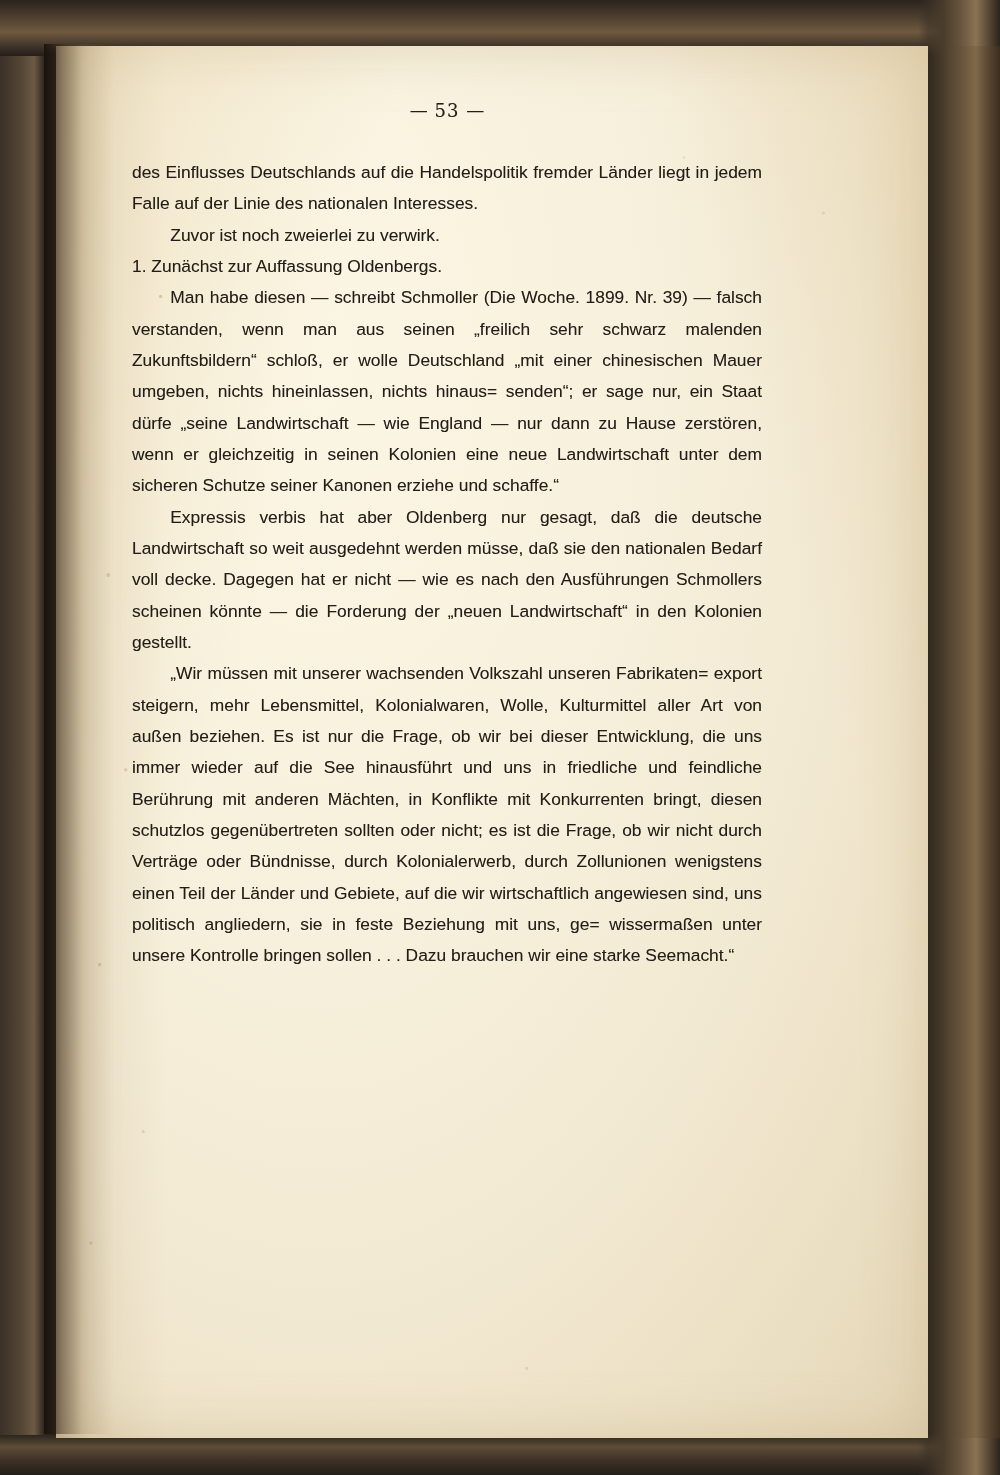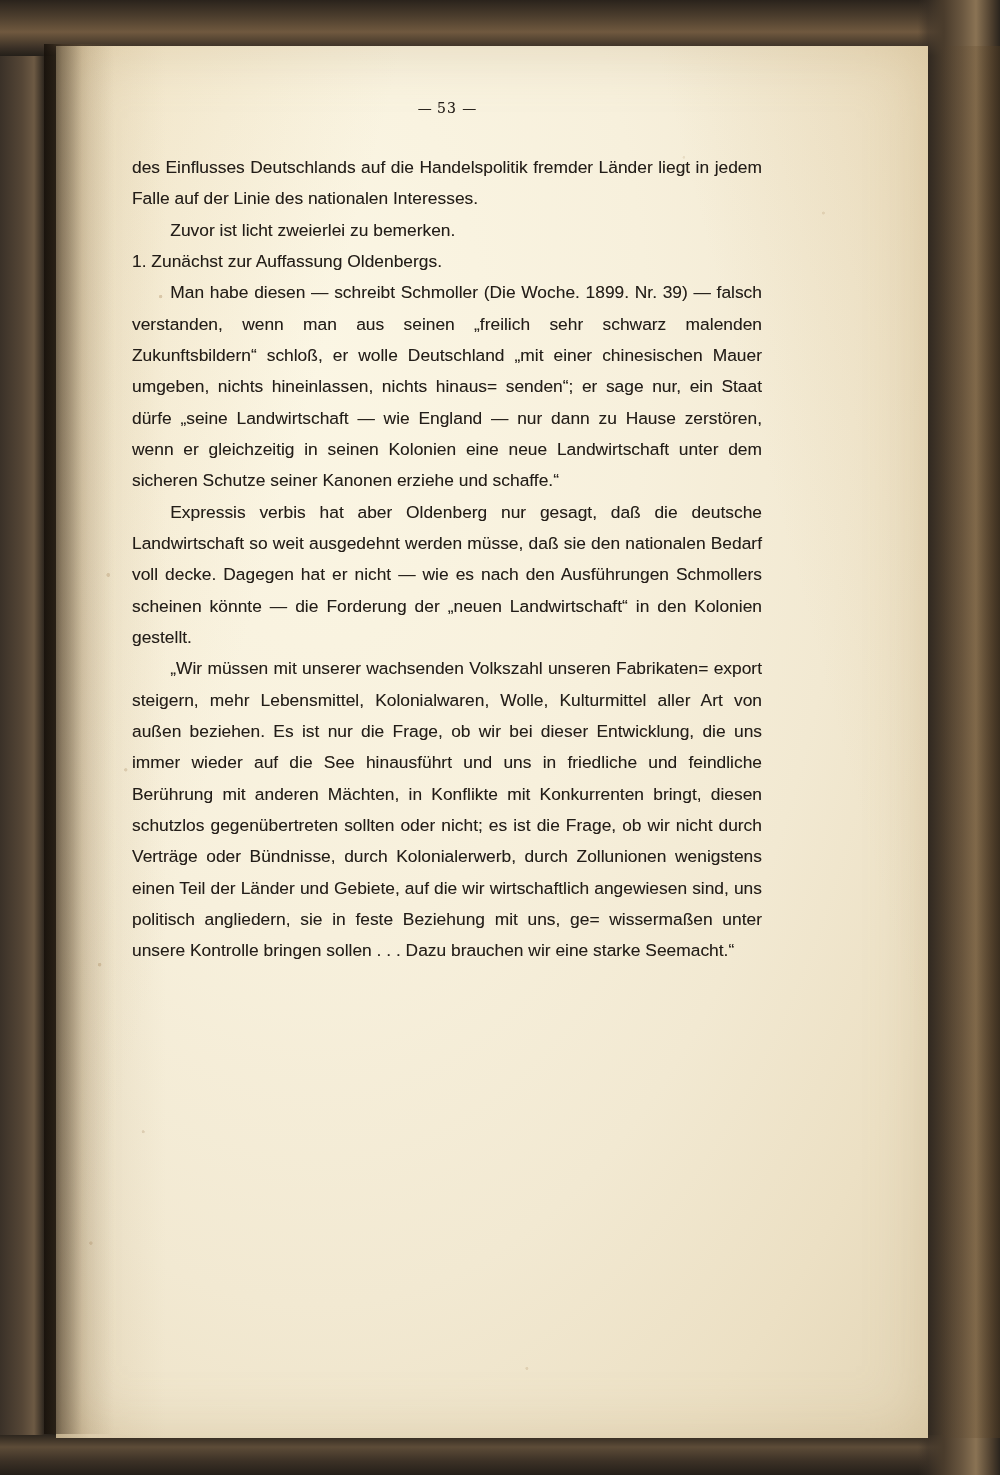--- a/index.html
+++ b/index.html
@@ -116,21 +116,21 @@
     position: absolute;
     left: 132px;
     top: 100px;
     width: 630px;
     color: #211c17;
     font-family: "DejaVu Serif", serif;
   }
 
   .folio {
     text-align: center;
-    font-size: 14px;
+    font-size: 18px;
     letter-spacing: 1px;
     margin-bottom: 36px;
     color: #241e18;
   }
   .folio .rule { letter-spacing: 0; }
 
   p.para {
     margin: 0 0 0 0;
     font-size: 17.4px;
     line-height: 1.80;
@@ -184,20 +184,20 @@
 
   <div class="textblock">
 
     <div class="folio">
       <span class="rule">—</span>
       <span>53</span>
       <span class="rule">—</span>
     </div>
 
     <p class="para">des Einflusses Deutschlands auf die Handelspolitik fremder Länder liegt in jedem Falle auf der Linie des nationalen Interesses.</p>
-    <p class="para indent">Zuvor ist licht zweierlei zu bemerken.</p>
+    <p class="para indent">Zuvor ist noch zweierlei zu verwirk.</p>
     <p class="para">1. Zunächst zur Auffassung Oldenbergs.</p>
     <p class="para indent">Man habe diesen — schreibt Schmoller (Die Woche. 1899. Nr. 39) — falsch verstanden, wenn man aus seinen „freilich sehr schwarz malenden Zukunftsbildern“ schloß, er wolle Deutschland „mit einer chinesischen Mauer umgeben, nichts hineinlassen, nichts hinaus= senden“; er sage nur, ein Staat dürfe „seine Landwirtschaft — wie England — nur dann zu Hause zerstören, wenn er gleichzeitig in seinen Kolonien eine neue Landwirtschaft unter dem sicheren Schutze seiner Kanonen erziehe und schaffe.“</p>
     <p class="para indent">Expressis verbis hat aber Oldenberg nur gesagt, daß die deutsche Landwirtschaft so weit ausgedehnt werden müsse, daß sie den nationalen Bedarf voll decke. Dagegen hat er nicht — wie es nach den Ausführungen Schmollers scheinen könnte — die Forderung der „neuen Landwirtschaft“ in den Kolonien gestellt.</p>
     <p class="para indent">„Wir müssen mit unserer wachsenden Volkszahl unseren Fabrikaten= export steigern, mehr Lebensmittel, Kolonialwaren, Wolle, Kulturmittel aller Art von außen beziehen. Es ist nur die Frage, ob wir bei dieser Entwicklung, die uns immer wieder auf die See hinausführt und uns in friedliche und feindliche Berührung mit anderen Mächten, in Konflikte mit Konkurrenten bringt, diesen schutzlos gegenübertreten sollten oder nicht; es ist die Frage, ob wir nicht durch Verträge oder Bündnisse, durch Kolonialerwerb, durch Zollunionen wenigstens einen Teil der Länder und Gebiete, auf die wir wirtschaftlich angewiesen sind, uns politisch angliedern, sie in feste Beziehung mit uns, ge= wissermaßen unter unsere Kontrolle bringen sollen . . . Dazu brauchen wir eine starke Seemacht.“</p>
 
   </div>
 </div>
 
 </body></html>

